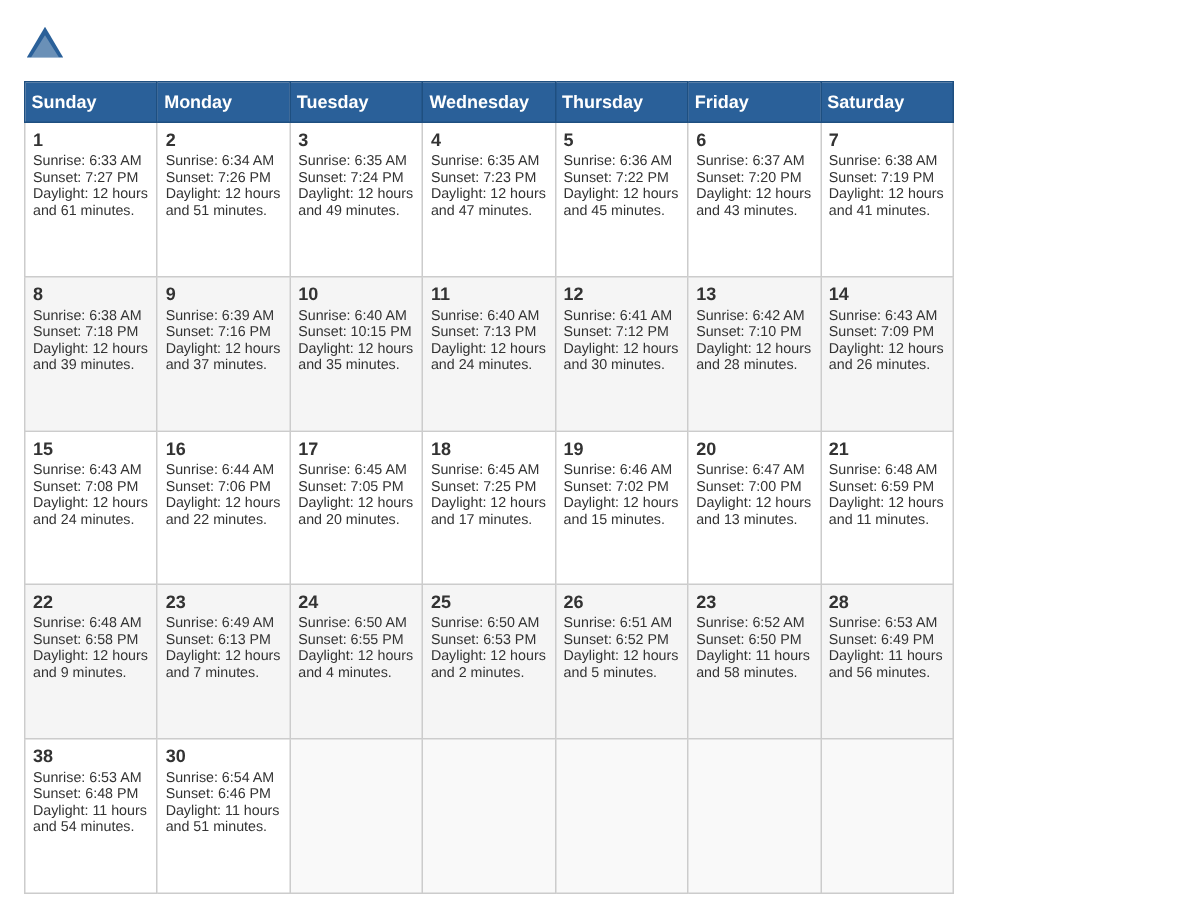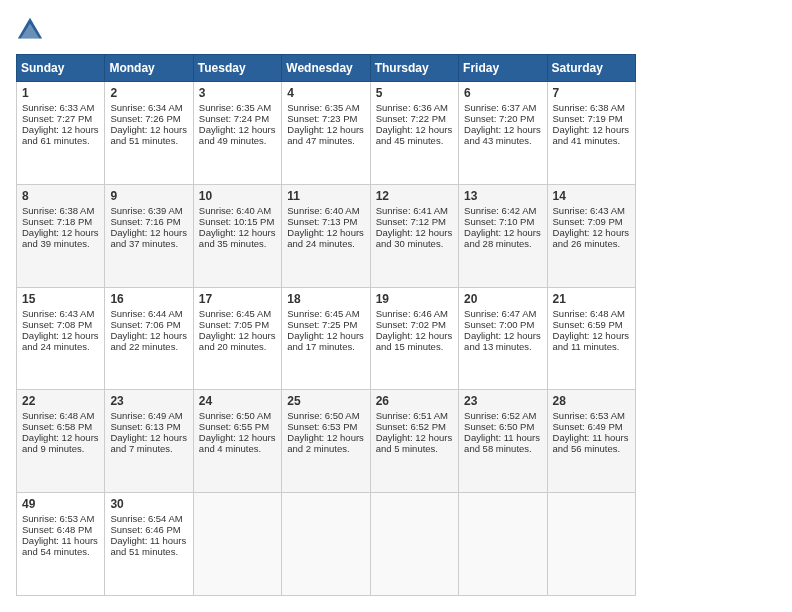--- a/index.html
+++ b/index.html
@@ -325,21 +325,21 @@
           <td>
             <span class="day-num">28</span>
             <div>Sunrise: 6:53 AM</div>
             <div>Sunset: 6:49 PM</div>
             <div>Daylight: 11 hours</div>
             <div>and 56 minutes.</div>
           </td>
         </tr>
         <tr>
           <td>
-            <span class="day-num">49</span>
+            <span class="day-num">38</span>
             <div>Sunrise: 6:53 AM</div>
             <div>Sunset: 6:48 PM</div>
             <div>Daylight: 11 hours</div>
             <div>and 54 minutes.</div>
           </td>
           <td>
             <span class="day-num">30</span>
             <div>Sunrise: 6:54 AM</div>
             <div>Sunset: 6:46 PM</div>
             <div>Daylight: 11 hours</div>

